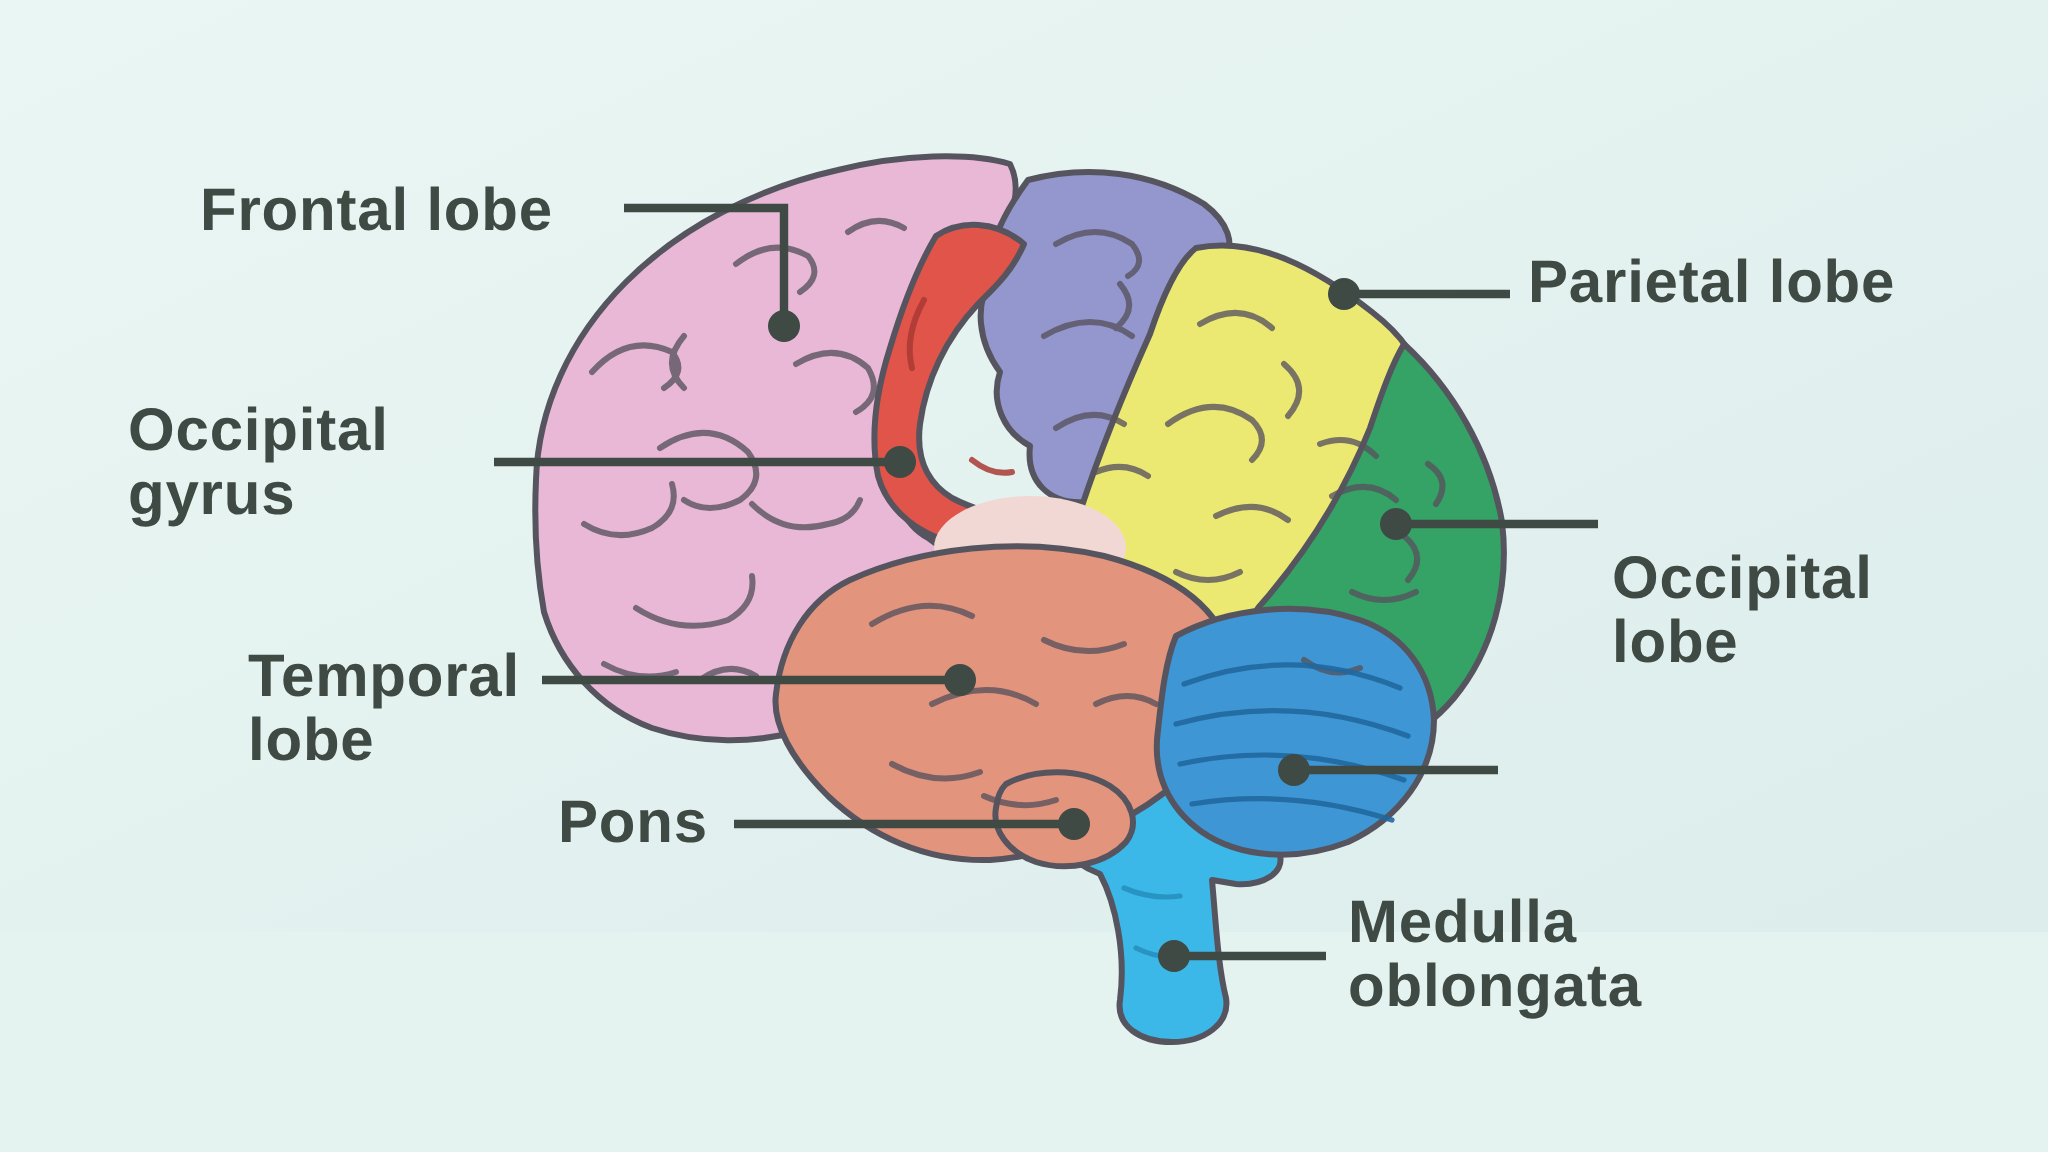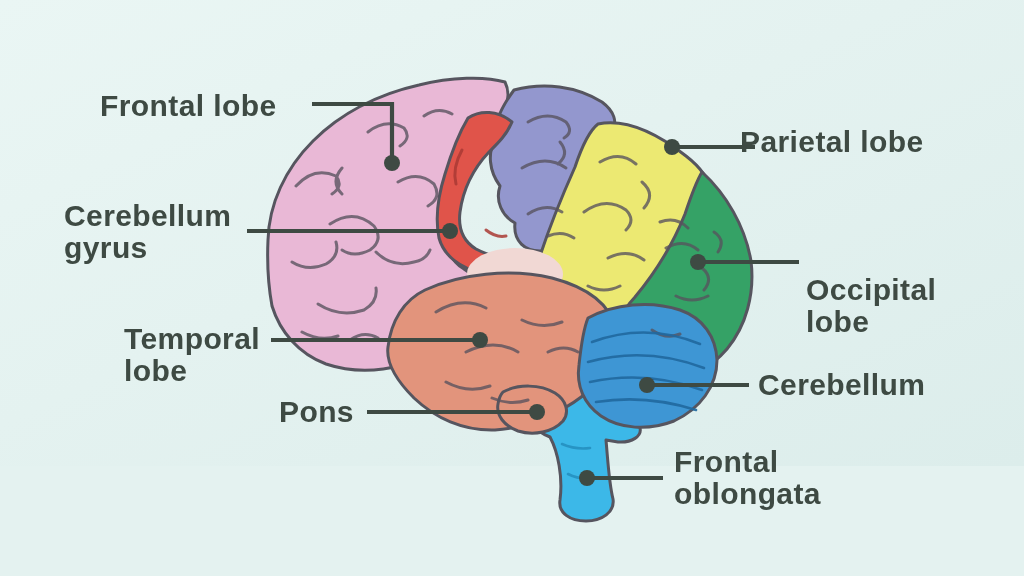--- a/index.html
+++ b/index.html
@@ -99,27 +99,26 @@
       <line class="leader" x1="647" y1="385" x2="749" y2="385"></line>
       <circle class="dot" cx="647" cy="385" r="8"></circle>
 
       <line class="leader" x1="587" y1="478" x2="663" y2="478"></line>
       <circle class="dot" cx="587" cy="478" r="8"></circle>
     </g>
   </svg>
 
   <div class="label" style="left:100px;top:90px;white-space:nowrap;">Frontal lobe</div>
 
-  <div class="label" style="left:64px;top:200px;width:195px;">Cerebellum gyrus</div>
+  <div class="label" style="left:64px;top:200px;width:195px;">Occipital gyrus</div>
 
   <div class="label" style="left:104px;top:323px;width:185px;margin-left:20px;">Temporal lobe</div>
 
   <div class="label" style="left:262px;top:396px;white-space:nowrap;margin-left:17px;">Pons</div>
 
-  <div class="label" style="left:740px;top:126px;white-space:nowrap;">Parietal lobe</div>
+  <div class="label" style="left:764px;top:126px;white-space:nowrap;">Parietal lobe</div>
 
   <div class="label" style="left:806px;top:230px;width:165px;margin-top:44px;">Occipital lobe</div>
 
-  <div class="label" style="left:758px;top:369px;white-space:nowrap;">Cerebellum</div>
 
-  <div class="label" style="left:674px;top:446px;width:200px;">Frontal oblongata</div>
+  <div class="label" style="left:674px;top:446px;width:200px;">Medulla oblongata</div>
 
 </div>
 
 </body></html>

